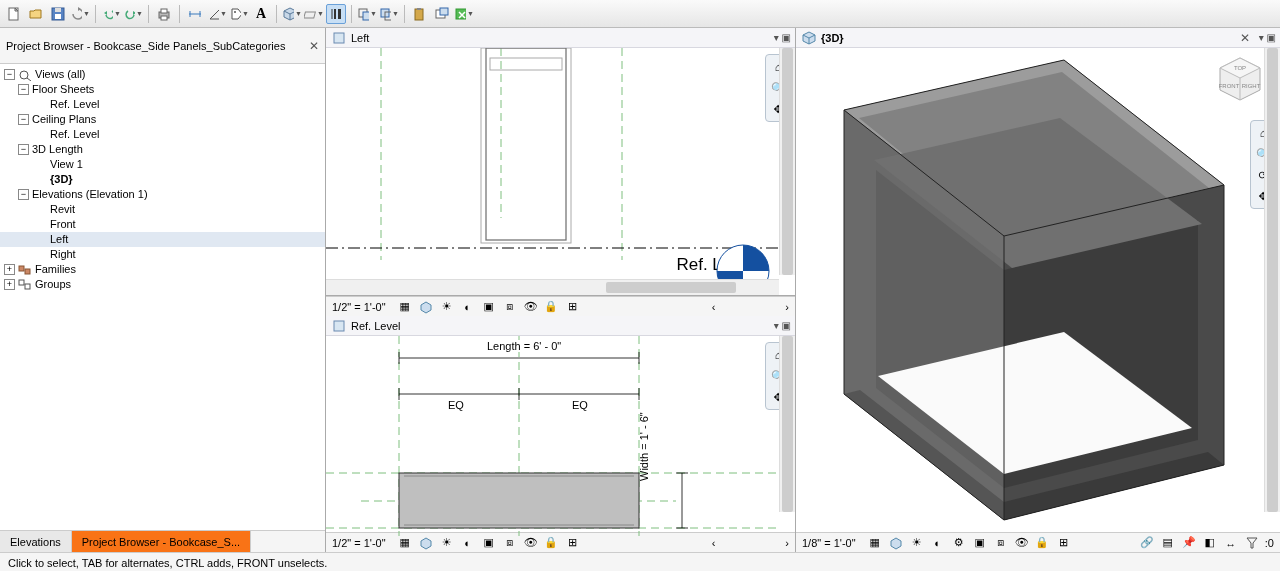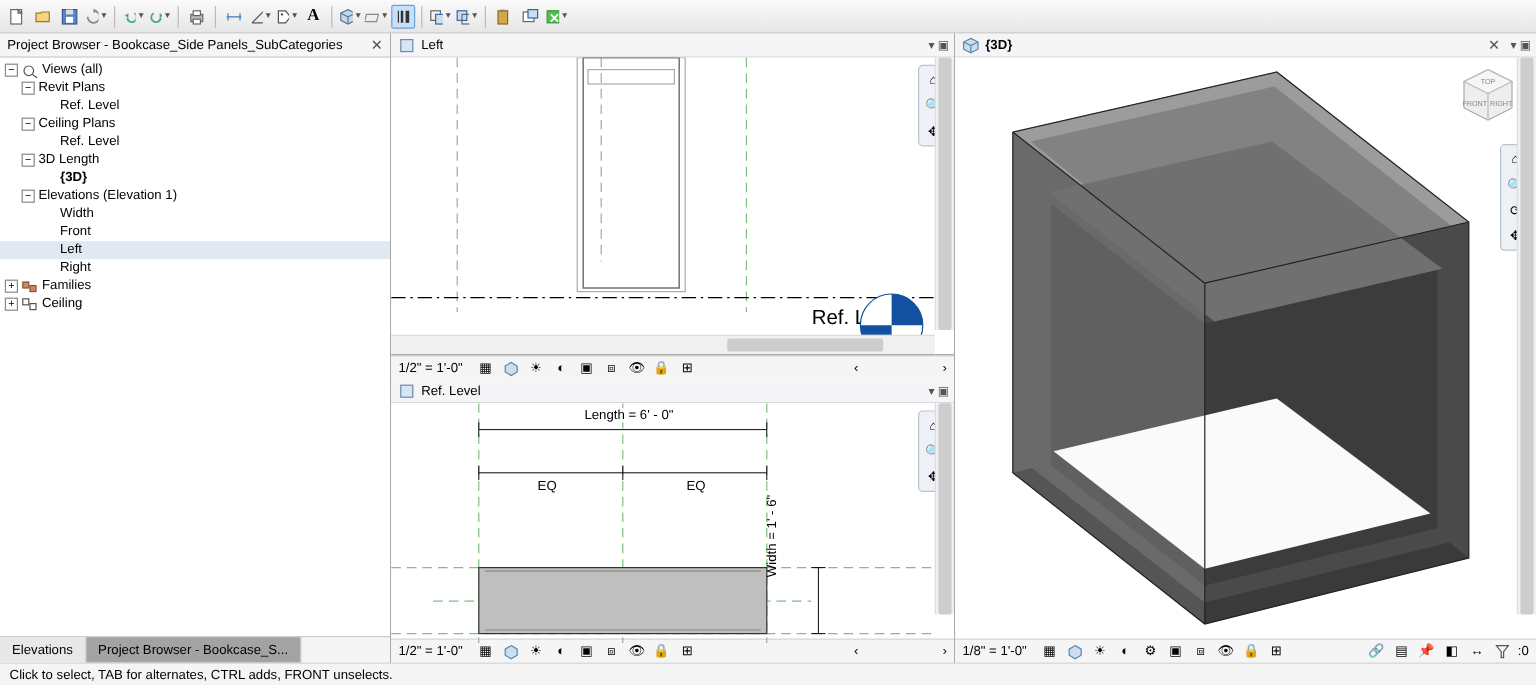--- a/index.html
+++ b/index.html
@@ -4,34 +4,34 @@
 <style>
 * { box-sizing: border-box; margin: 0; padding: 0; font-family: "Segoe UI", Arial, sans-serif; }
 body { width: 1280px; height: 571px; overflow: hidden; background: #fff; font-size: 11px; color: #000; }
 .toolbar { height: 28px; background: linear-gradient(#fafafa,#e6e6e6); border-bottom: 1px solid #bbb; display: flex; align-items: center; padding: 0 4px; gap: 2px; }
 .tb-icon { width: 20px; height: 20px; display: flex; align-items: center; justify-content: center; border-radius: 2px; }
 .tb-sep { width: 1px; height: 18px; background: #bbb; margin: 0 3px; }
 .tb-dd { font-size: 7px; margin-left: 1px; color: #555; }
 
 .main-layout { display: flex; height: 524px; }
 .left-panel { width: 326px; display: flex; flex-direction: column; border-right: 1px solid #aaa; }
-.panel-header { height: 20px; background: #f5f5f5; border-bottom: 1px solid #ccc; display: flex; align-items: center; padding: 0 6px; font-size: 11px; justify-content: space-between; }
+.panel-header { height: 36px; background: #f5f5f5; border-bottom: 1px solid #ccc; display: flex; align-items: center; padding: 0 6px; font-size: 11px; justify-content: space-between; }
 .close-x { font-size: 12px; color: #555; cursor: pointer; }
 .tree { flex: 1; overflow: auto; padding: 3px 0; font-size: 11px; line-height: 15px; }
 .tree-row { display: flex; align-items: center; height: 15px; padding-left: 4px; white-space: nowrap; }
 .tree-row.selected { background: #e0e8f2; }
 .tg { width: 11px; height: 11px; border: 1px solid #888; display: inline-flex; align-items: center; justify-content: center; font-size: 9px; line-height: 9px; margin-right: 3px; background: #fff; }
 .tg-empty { width: 11px; height: 11px; display: inline-block; margin-right: 3px; }
 .ticon { width: 14px; height: 12px; display: inline-flex; align-items: center; justify-content: center; margin-right: 3px; }
 .indent-1 { padding-left: 18px; }
 .indent-3 { padding-left: 50px; }
 .bold { font-weight: bold; }
 
 .panel-tabs { height: 22px; background: #f5f5f5; border-top: 1px solid #ccc; display: flex; align-items: stretch; }
-.ptab { padding: 3px 10px; border-right: 1px solid #ccc; font-size: 11px; display: flex; align-items: center; background: #a3a3a3; }
+.ptab { padding: 3px 10px; border-right: 1px solid #ccc; font-size: 11px; display: flex; align-items: center; background: #f97316; }
 .ptab.inactive { background: #e8e8e8; }
 .view-col { display: flex; flex-direction: column; }
 .view-col.left-views { width: 470px; border-right: 1px solid #aaa; }
 .view-col.right-view { flex: 1; }
 .view-header { height: 20px; background: #f5f5f8; border-bottom: 1px solid #d8d8e0; display: flex; align-items: center; padding: 0 6px; font-size: 11px; position: relative; }
 .view-header .vcube { width: 14px; height: 14px; margin-right: 5px; }
 .view-header .close-x { position: absolute; right: 6px; }
 .view-header .opts { position: absolute; right: 4px; font-size: 10px; color: #555; }
 .view-body { position: relative; background: #fff; }
 .view-body.top { height: 248px; border-bottom: 1px solid #aaa; }
@@ -203,45 +203,48 @@
           <span class="ticon">
             <svg width="14" height="12">
               <circle cx="6" cy="6" r="4" fill="none" stroke="#555"></circle>
               <line x1="9" y1="9" x2="13" y2="12" stroke="#555"></line>
             </svg>
           </span>
           <span>Views (all)</span>
         </div>
         <div class="tree-row indent-1">
           <span class="tg">−</span>
-          <span>Revit Plans</span>
+          <span>Floor Sheets</span>
         </div>
         <div class="tree-row indent-3">
           <span>Ref. Level</span>
         </div>
         <div class="tree-row indent-1">
           <span class="tg">−</span>
           <span>Ceiling Plans</span>
         </div>
         <div class="tree-row indent-3">
           <span>Ref. Level</span>
         </div>
         <div class="tree-row indent-1">
           <span class="tg">−</span>
           <span>3D Length</span>
         </div>
         <div class="tree-row indent-3">
+          <span>View 1</span>
+        </div>
+        <div class="tree-row indent-3">
           <span class="bold">{3D}</span>
         </div>
         <div class="tree-row indent-1">
           <span class="tg">−</span>
           <span>Elevations (Elevation 1)</span>
         </div>
         <div class="tree-row indent-3">
-          <span>Width</span>
+          <span>Revit</span>
         </div>
         <div class="tree-row indent-3">
           <span>Front</span>
         </div>
         <div class="tree-row indent-3 selected">
           <span>Left</span>
         </div>
         <div class="tree-row indent-3">
           <span>Right</span>
         </div>
@@ -256,21 +259,21 @@
           <span>Families</span>
         </div>
         <div class="tree-row indent-0">
           <span class="tg">+</span>
           <span class="ticon">
             <svg width="14" height="12">
               <rect x="1" y="1" width="5" height="5" fill="none" stroke="#555"></rect>
               <rect x="7" y="5" width="5" height="5" fill="none" stroke="#555"></rect>
             </svg>
           </span>
-          <span>Ceiling</span>
+          <span>Groups</span>
         </div>
       </div>
     <div class="panel-tabs">
       <div class="ptab inactive">Elevations</div>
       <div class="ptab">Project Browser - Bookcase_S...</div>
     </div>
   </div>
 
   <div class="view-col left-views">
 

